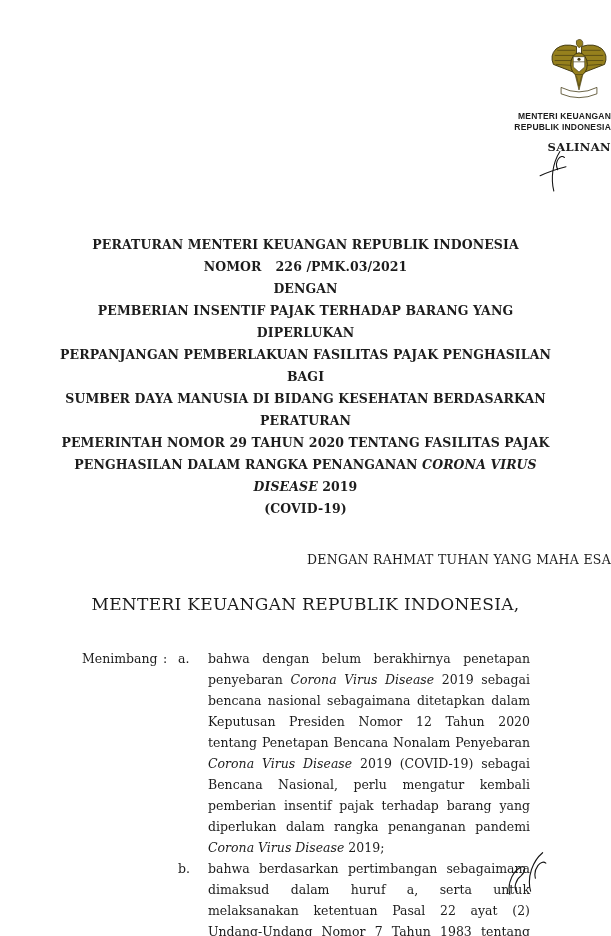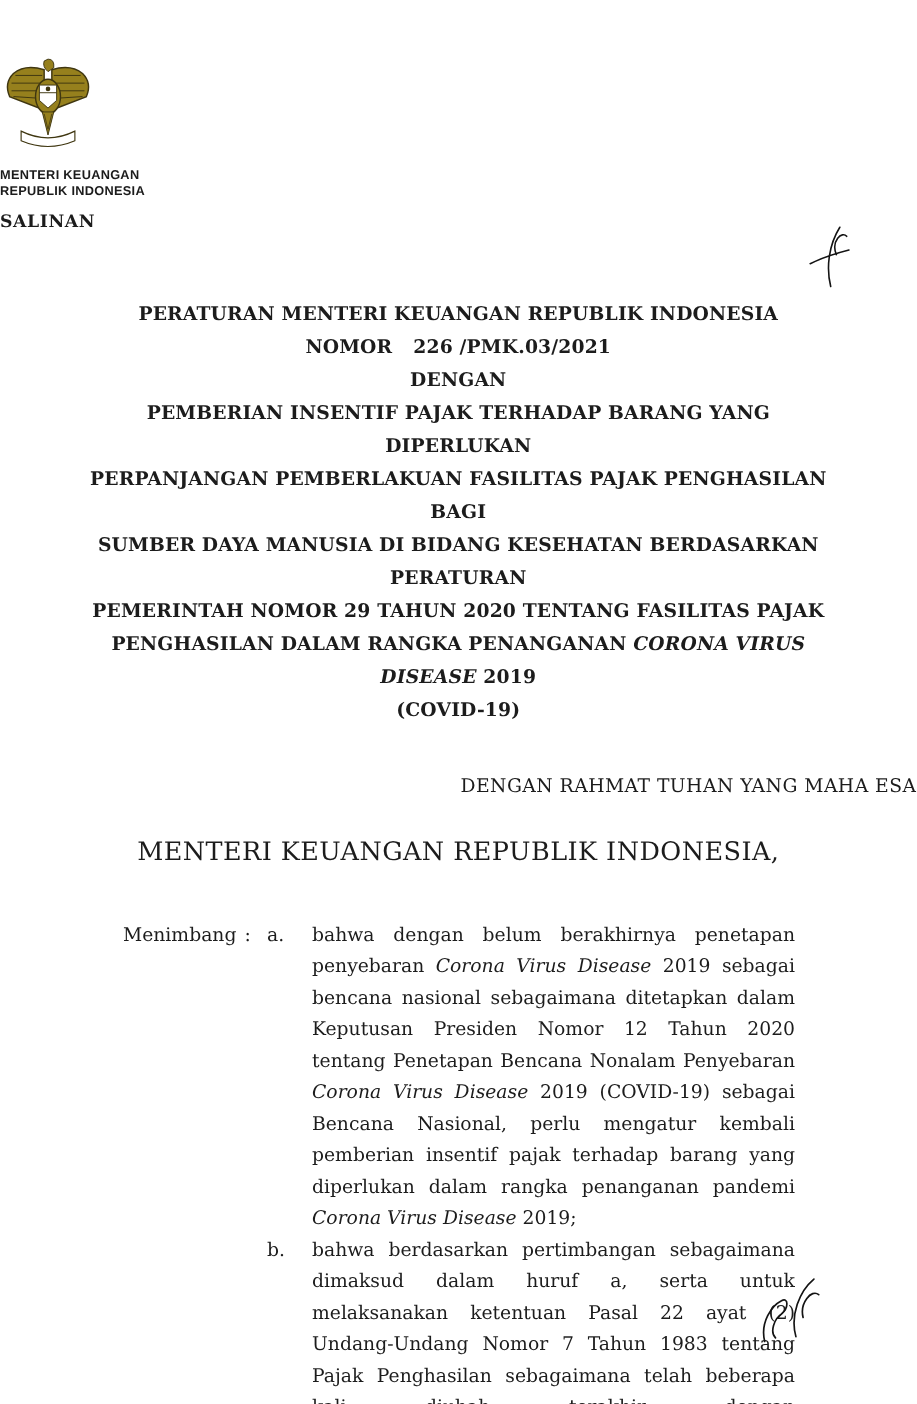--- a/index.html
+++ b/index.html
@@ -7,21 +7,21 @@
   .page {
     position: relative;
     width: 611px;
     height: 936px;
     margin: 0 auto;
     background: #ffffff;
     font-family: "DejaVu Serif", serif;
     color: #1c1c1c;
     overflow: hidden;
   }
-  .header { text-align: left; padding-top: 36px; }
+  .header { text-align: right; padding-top: 36px; padding-left: 20px; }
   .emblem { display: inline-block; }
   .ministry {
     font-family: "Liberation Sans", sans-serif;
     font-weight: bold;
     font-size: 8.5px;
     line-height: 1.32;
     letter-spacing: 0.2px;
     margin-top: 4px;
   }
   .salinan {
@@ -29,21 +29,21 @@
     font-size: 11.5px;
     margin-top: 7px;
     letter-spacing: 0.4px;
   }
   .title-block {
     text-align: center;
     font-weight: bold;
     font-size: 12.5px;
     line-height: 22px;
     letter-spacing: 0.1px;
-    margin-top: 44px;
+    margin-top: 80px;
     padding: 0 60px;
   }
   .nomor-value { margin-left: 14px; }
   .invocation {
     text-align: right;
     font-size: 12.5px;
     letter-spacing: 0.3px;
     margin-top: 32px;
   }
   .authority {

